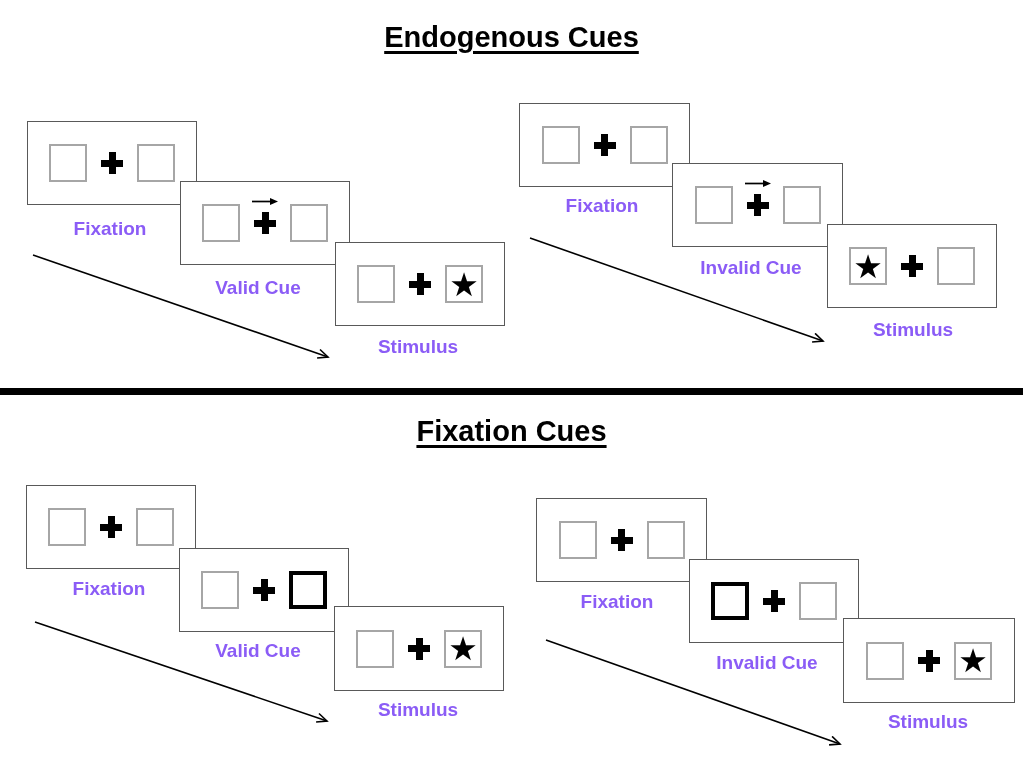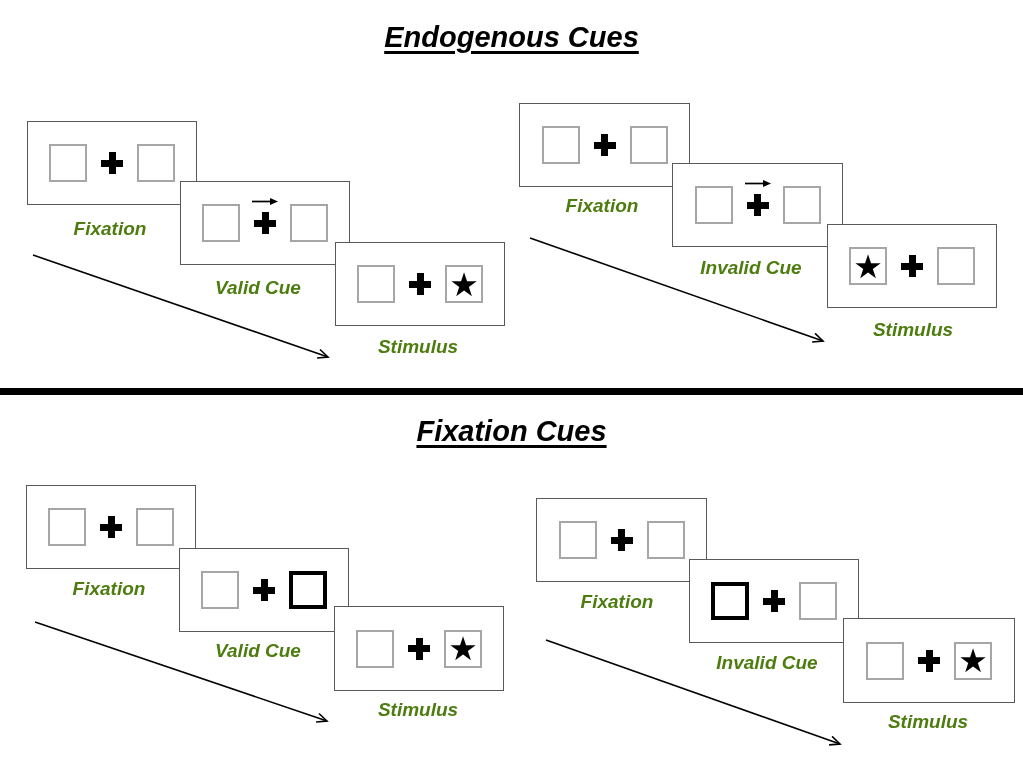--- a/index.html
+++ b/index.html
@@ -7,21 +7,21 @@
     position:relative; width:1023px; height:767px; background:#ffffff;
     font-family:"Liberation Sans", sans-serif; color:#000000; overflow:hidden;
   }
 
   
   .section-title {
     position:absolute; left:0; width:100%; text-align:center;
     font-weight:700; font-size:29px; color:#000;
   }
   .section-title .u {
-    text-decoration:underline; text-decoration-thickness:3px; text-underline-offset:4px;font-style:italic;
+    text-decoration:underline; text-decoration-thickness:3px; text-underline-offset:4px;
   }
   #title-endo { top:21px; }
   #title-exo  { top:415px; }
 
   
   .divider { position:absolute; left:0; top:388px; width:1023px; height:7px; background:#000; }
 
   
   .panel {
     position:absolute; width:170px; height:84px; box-sizing:border-box;
@@ -42,21 +42,21 @@
   
   .mid { position:relative; width:22px; height:22px; flex:0 0 auto; }
   .plus { position:absolute; left:0; top:0; width:22px; height:22px; }
   .plus::before { content:""; position:absolute; left:0; top:7.5px; width:22px; height:7px; background:#000; }
   .plus::after  { content:""; position:absolute; left:7.5px; top:0; width:7px; height:22px; background:#000; }
   .cue-arrow { position:absolute; left:50%; top:-16px; transform:translateX(-50%); }
 
   
   .frame-label {
     position:absolute; transform:translateX(-50%);
-    font-weight:700; font-size:19px; white-space:nowrap; color:#4d7c0f;font-style:italic;
+    font-weight:700; font-size:19px; white-space:nowrap; color:#8b5cf6;
   }
 
   
   #p-ev-1 { left:27px;  top:121px; }
   #p-ev-2 { left:180px; top:181px; }
   #p-ev-3 { left:335px; top:242px; }
   
   #p-ei-1 { left:519px; top:103px; width:171px; }
   #p-ei-2 { left:672px; top:163px; width:171px; }
   #p-ei-3 { left:827px; top:224px; }

